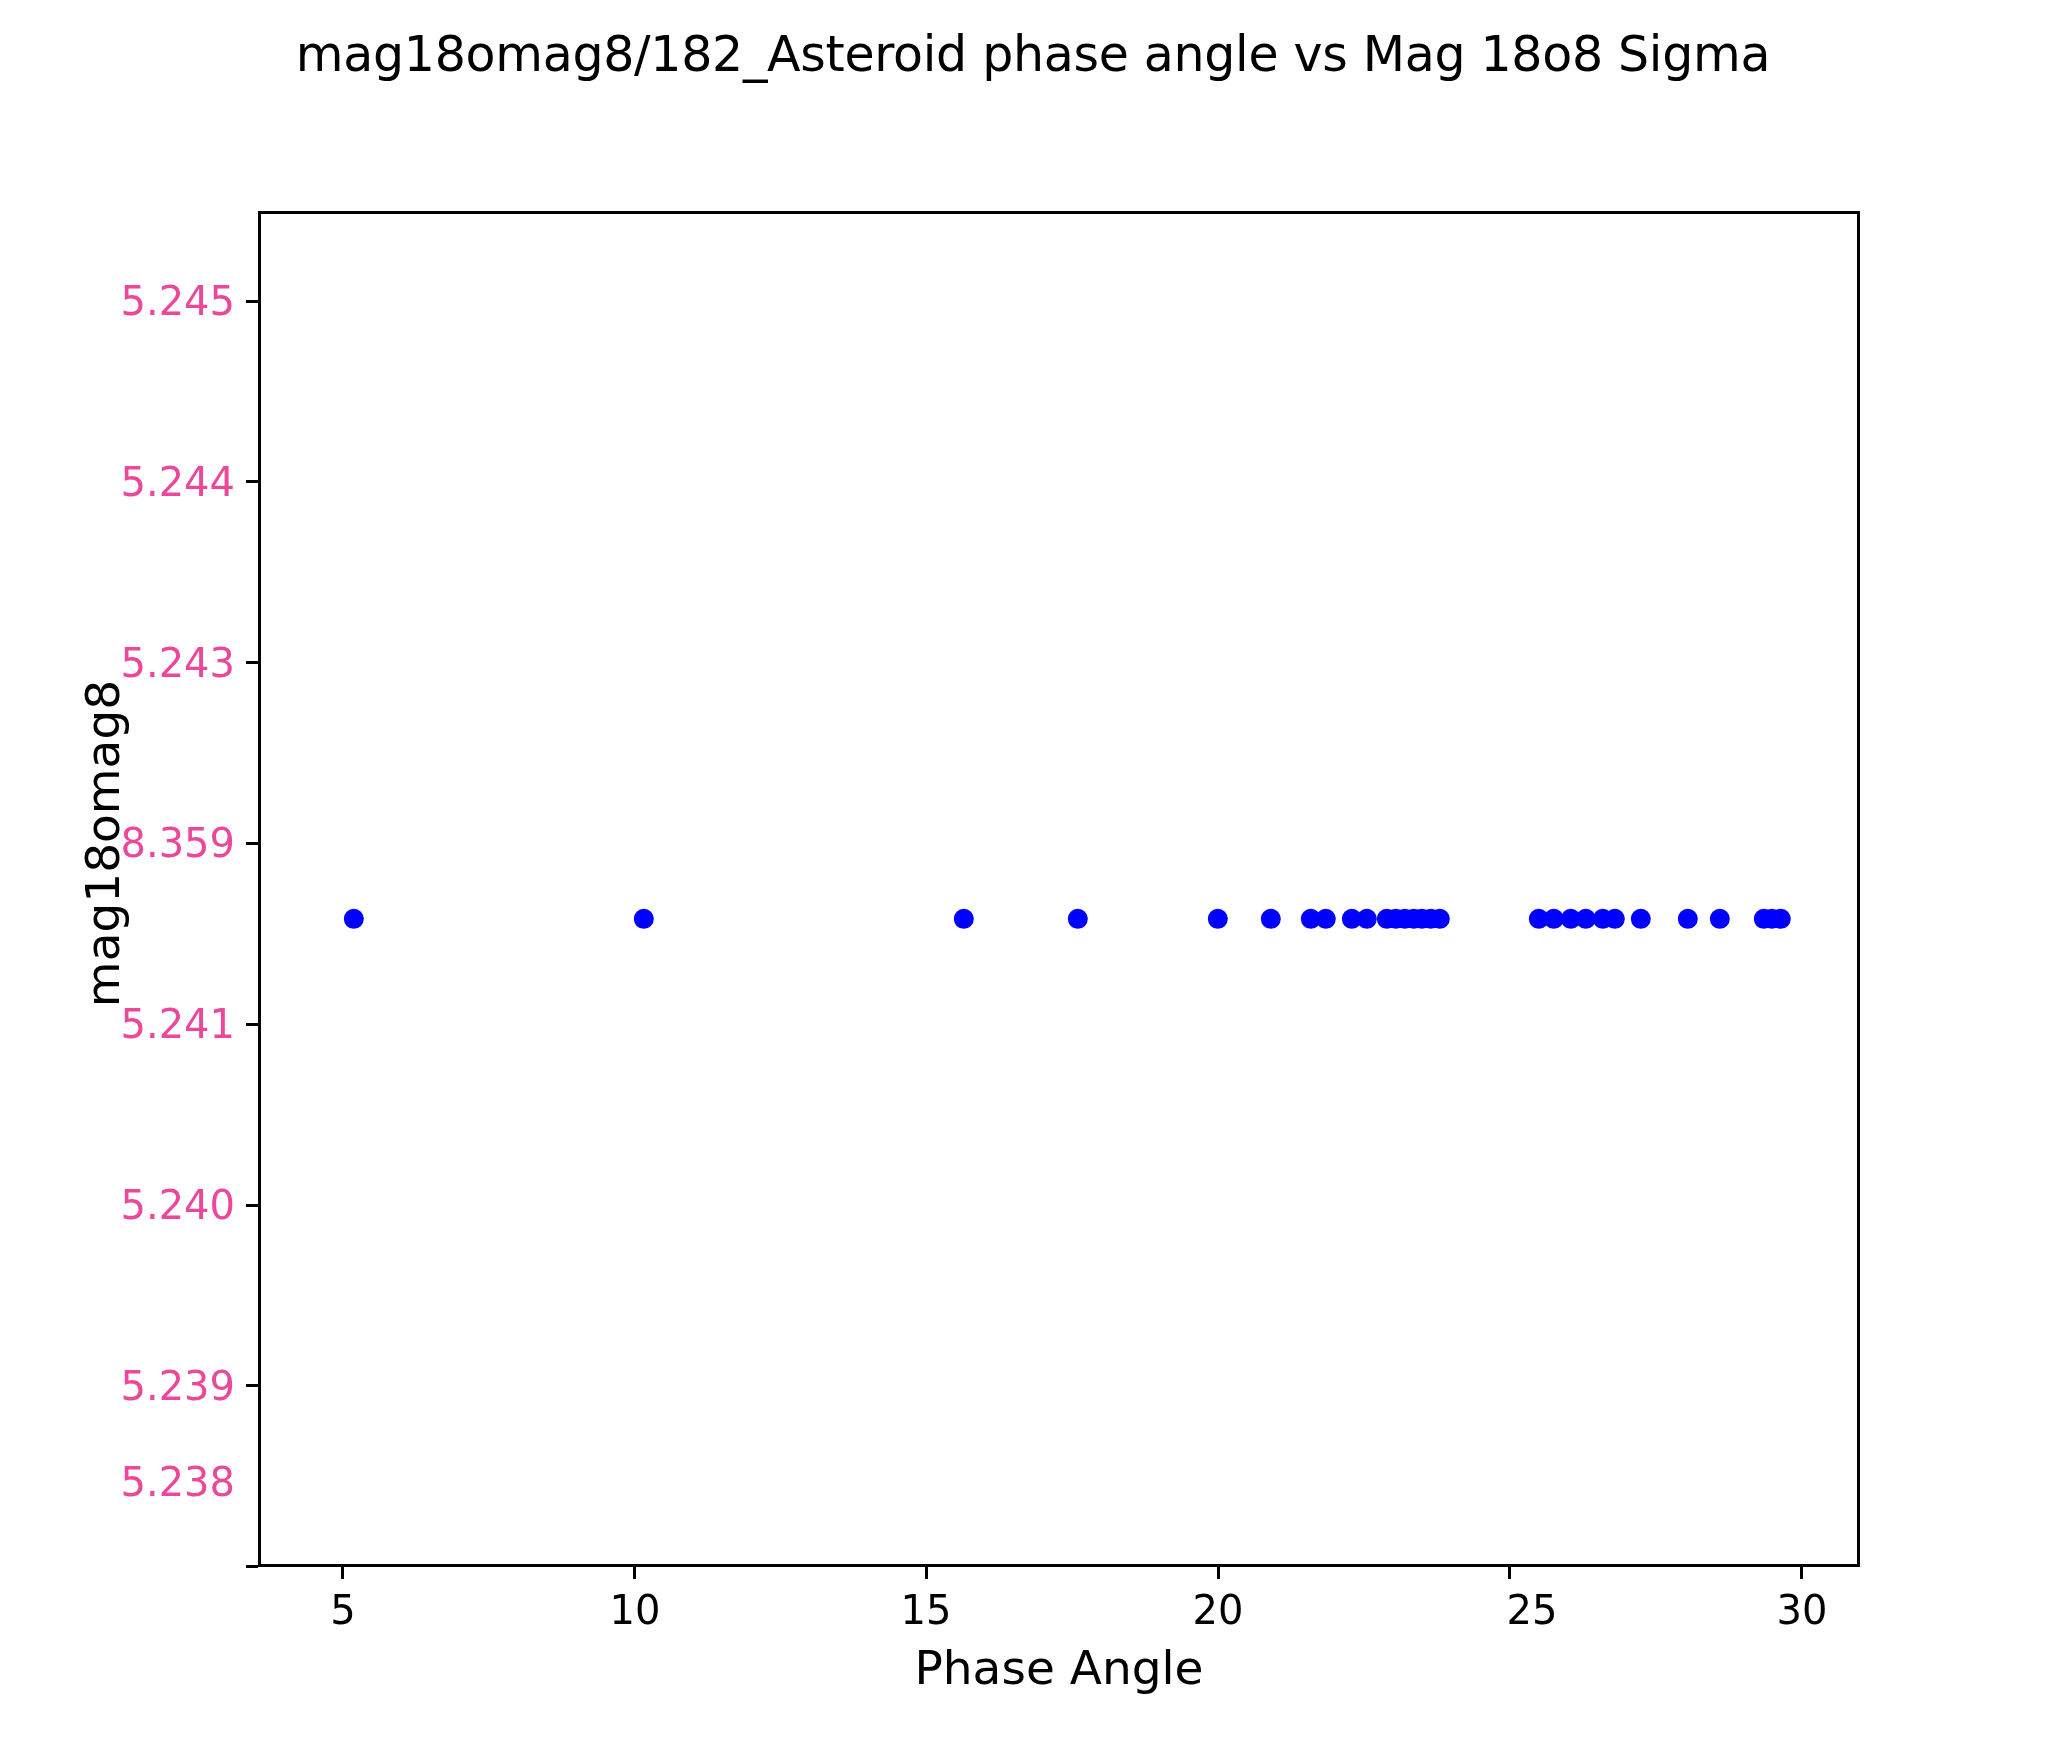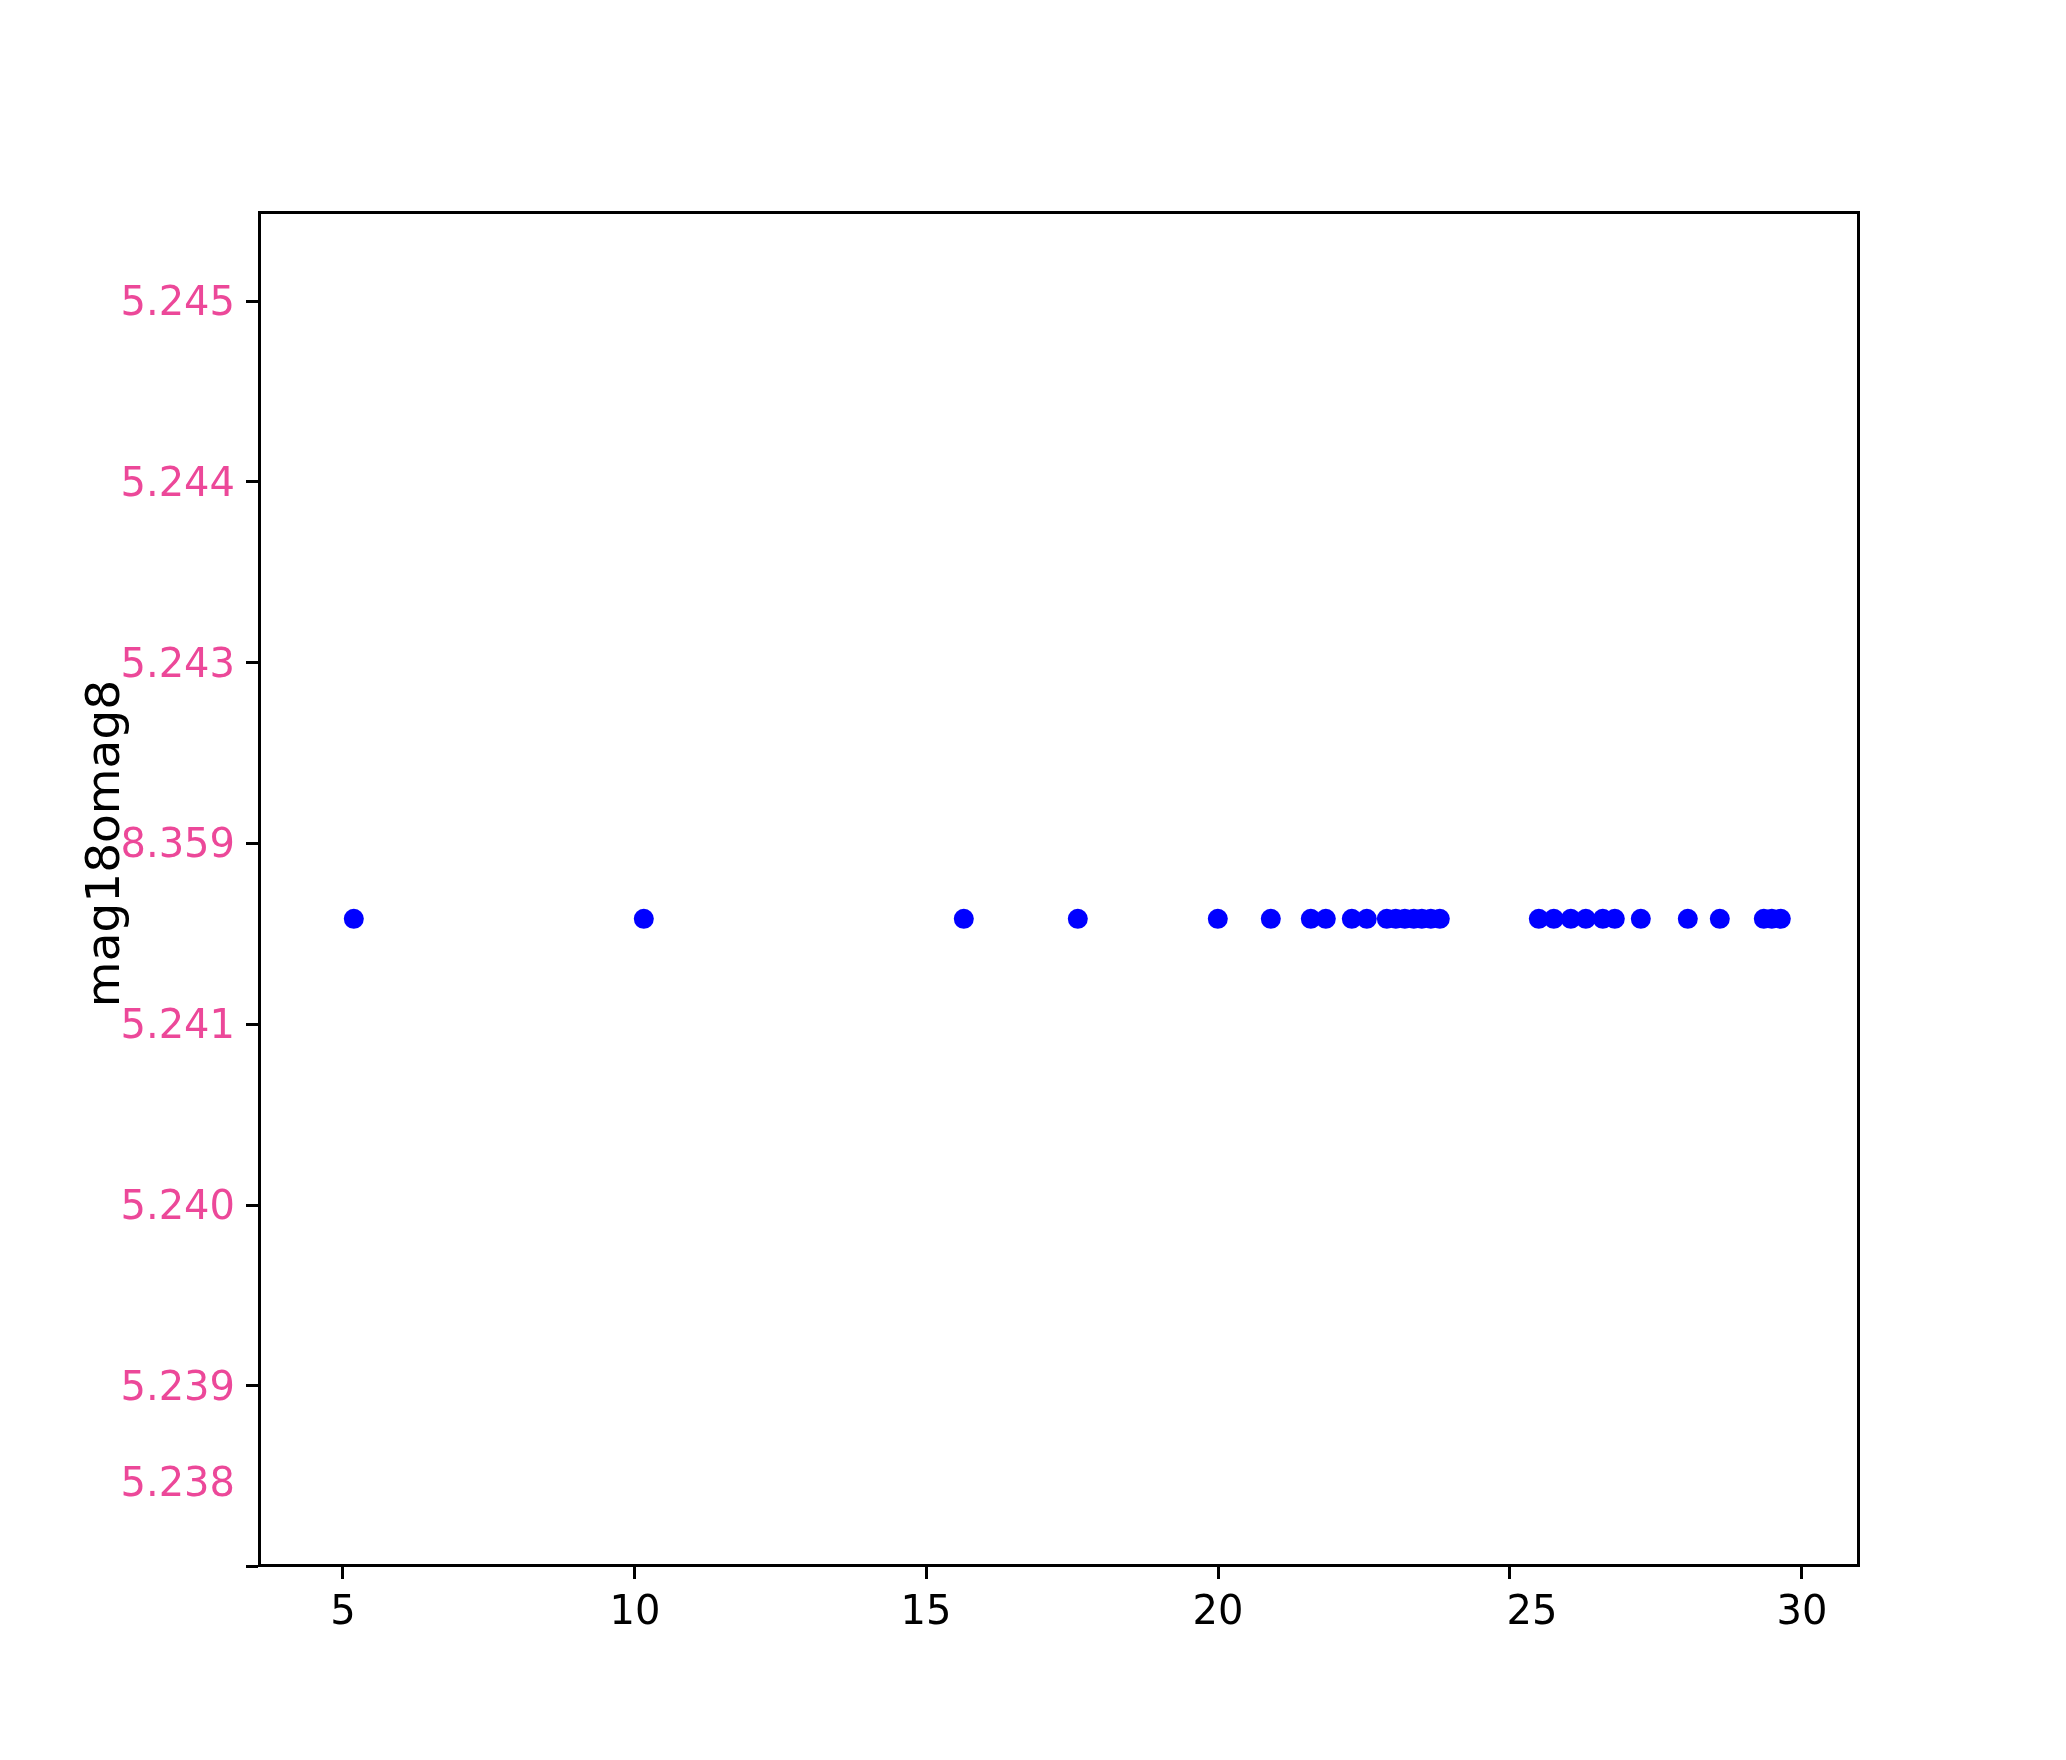--- a/index.html
+++ b/index.html
@@ -129,20 +129,21 @@
     transform: rotate(-90deg);
     transform-origin: center center;
     font-family: "DejaVu Sans", sans-serif;
   }
 </style>
 </head>
 <body>
 
 <div id="figure">
 
+  <div id="chart-title">mag18omag8/182_Asteroid phase angle vs Mag 18o8 Sigma</div>
 
   <div id="plot-frame">
     <div id="plot-area">
         <div class="data-point" style="left: 93px; top: 705px; background: rgb(0, 0, 255); width: 20.4px; height: 20.4px;"></div>
         <div class="data-point" style="left: 383px; top: 705px; background: rgb(0, 0, 255); width: 20.4px; height: 20.4px;"></div>
         <div class="data-point" style="left: 703px; top: 705px; background: rgb(0, 0, 255); width: 20.4px; height: 20.4px;"></div>
         <div class="data-point" style="left: 817px; top: 705px; background: rgb(0, 0, 255); width: 20.4px; height: 20.4px;"></div>
         <div class="data-point" style="left: 957px; top: 705px; background: rgb(0, 0, 255); width: 20.4px; height: 20.4px;"></div>
         <div class="data-point" style="left: 1010px; top: 705px; background: rgb(0, 0, 255); width: 20.4px; height: 20.4px;"></div>
         <div class="data-point" style="left: 1050px; top: 705px; background: rgb(0, 0, 255); width: 20.4px; height: 20.4px;"></div>
@@ -197,16 +198,17 @@
       <div class="xtick-mark" style="left: 925px;"></div>
       <div class="xtick-label" style="left: 926px;">15</div>
       <div class="xtick-mark" style="left: 1217px;"></div>
       <div class="xtick-label" style="left: 1218px;">20</div>
       <div class="xtick-mark" style="left: 1508px;"></div>
       <div class="xtick-label" style="left: 1510px; margin-left: 22px;">25</div>
       <div class="xtick-mark" style="left: 1800px;"></div>
       <div class="xtick-label" style="left: 1802px;">30</div>
     </div>
 
+  <div id="xaxis-title">Phase Angle</div>
   <div id="yaxis-title">mag18omag8</div>
 
 </div>
 
 
 </body></html>

